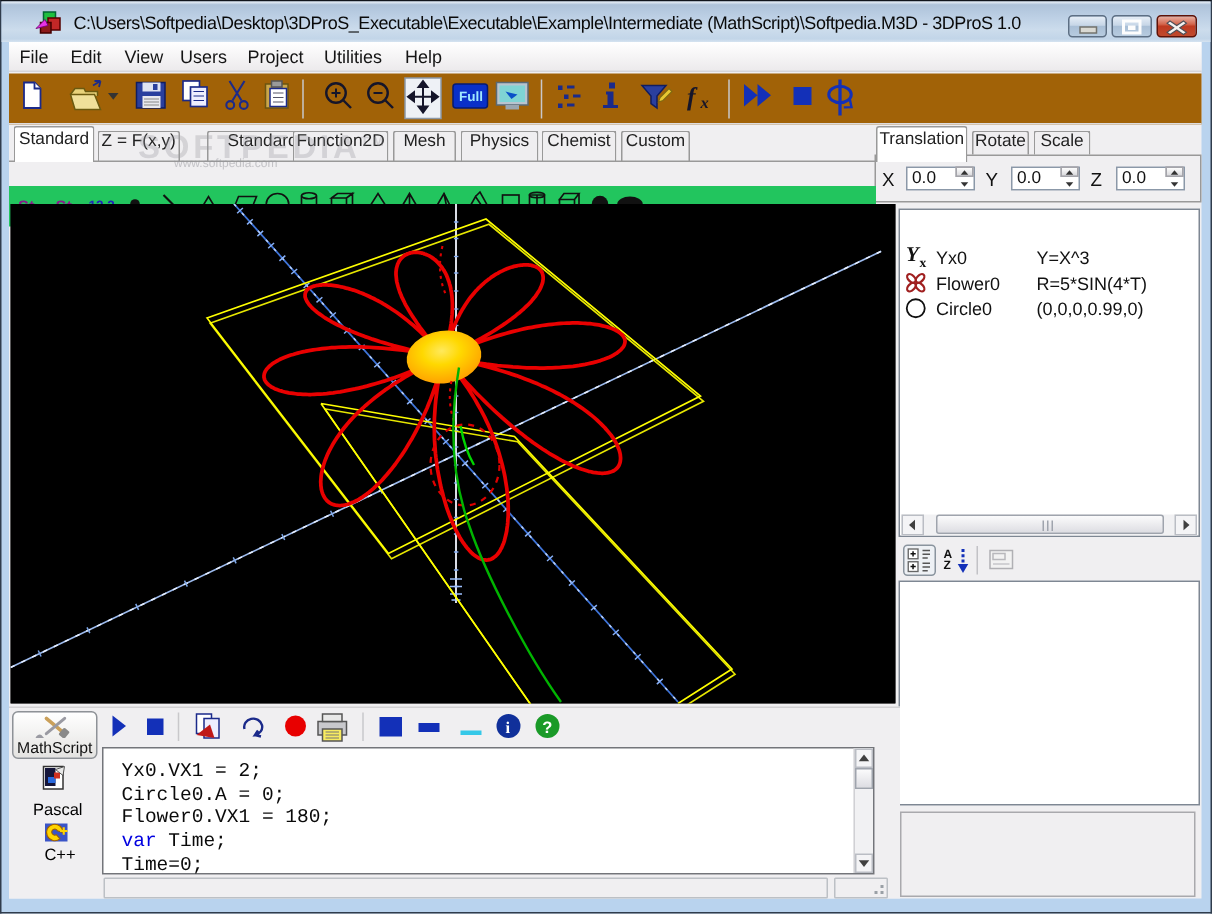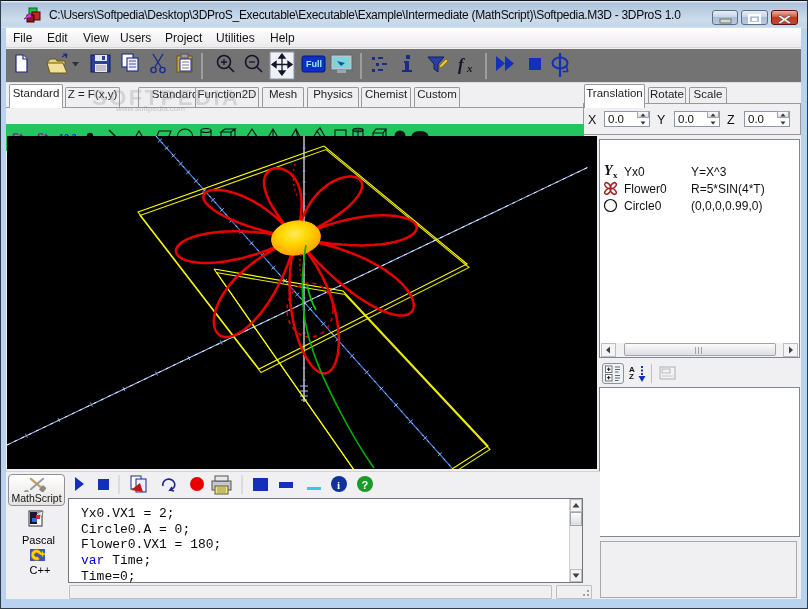--- a/index.html
+++ b/index.html
@@ -8,21 +8,21 @@
 #title{position:absolute;left:1px;right:1px;top:1px;height:27px;
 background:linear-gradient(#eef4fb 0%,#aec3da 8%,#bdd0e5 40%,#ccdcec 70%,#c2d5e8 92%,#d5e3f0 100%);}
 #title .txt{position:absolute;left:48px;top:7px;font-size:12px;color:#0a0a0a;white-space:nowrap;letter-spacing:-0.3px}
 .wbtn{position:absolute;top:9px;height:15px;border-radius:3px;border:1px solid #5d6f84}
 #bmin{left:711px;width:26px;background:linear-gradient(#e6eef7 0%,#c7d6e7 45%,#a9bfd6 50%,#b7cbdf 100%)}
 #bmax{left:740px;width:27px;background:linear-gradient(#e6eef7 0%,#c7d6e7 45%,#a9bfd6 50%,#b7cbdf 100%)}
 #bcls{left:770px;width:27px;background:linear-gradient(#e8b0a2 0%,#d3654c 40%,#bf3a20 50%,#c04a2e 100%);border-color:#5e1207}
 #content{position:absolute;left:6px;top:28px;width:795px;height:571px;background:#f0eff1}
 #menubar{position:absolute;left:0;top:0;width:795px;height:20px;background:linear-gradient(#ffffff,#eceaec);border-bottom:1px solid #d6d5d8}
 #menubar span{position:absolute;top:3px;font-size:12px;color:#151515}
-#toolbar{position:absolute;left:0;top:21px;width:795px;height:34px;background:#737373;border-bottom:1px solid #dddcde}
+#toolbar{position:absolute;left:0;top:21px;width:795px;height:34px;background:#a16207;border-bottom:1px solid #dddcde}
 #tabs{position:absolute;left:0;top:56px;width:795px;height:24px}
 .tab{position:absolute;font-size:11.5px;color:#222;background:#efeef0;border:1px solid #999;border-bottom:none;border-radius:2px 2px 0 0;text-align:center;padding-top:0;top:3px;height:21px}
 .tab.act{background:#fff;top:0;height:24px;padding-top:2px;z-index:3}
 #tabline{position:absolute;left:0;top:79px;width:578px;height:1px;background:#999;z-index:1}
 #shaperow{position:absolute;left:0;top:96px;width:578px;height:27px;background:#22c55e}
 #rpane{position:absolute;left:577px;top:75px;width:218px;height:32px;background:#f0eff1;border:1px solid #999;z-index:0}
 .spin{position:absolute;top:83px;width:46px;height:16px;background:#fff;border:1px solid #8b98a8;font-size:11.5px;padding:1px 0 0 3px;color:#111}
 .spinbtn{position:absolute;top:83px;width:13px;height:16px}
 .spinbtn .b{position:absolute;left:0;width:12px;height:7px;background:linear-gradient(#fdfdfd,#d9d9dc);border:1px solid #a5a5ab}
 .xyz{position:absolute;top:85px;font-size:12.5px;color:#111}

